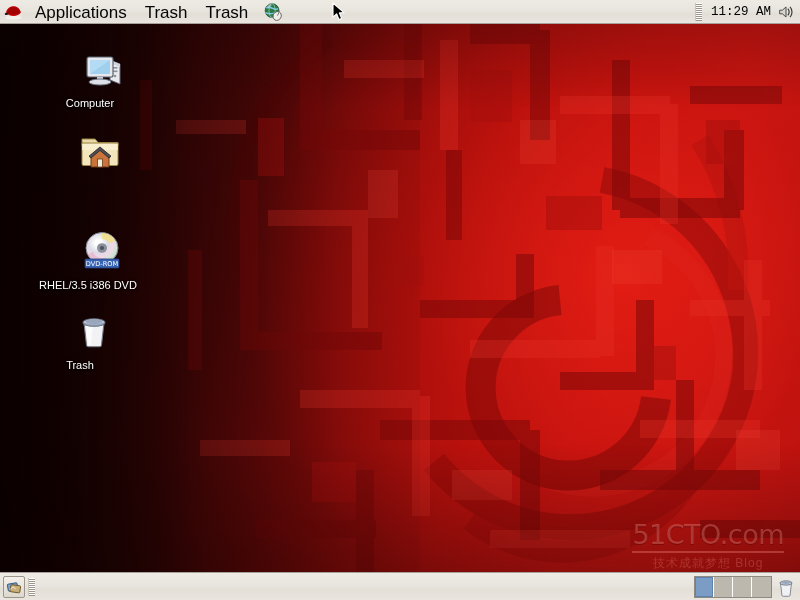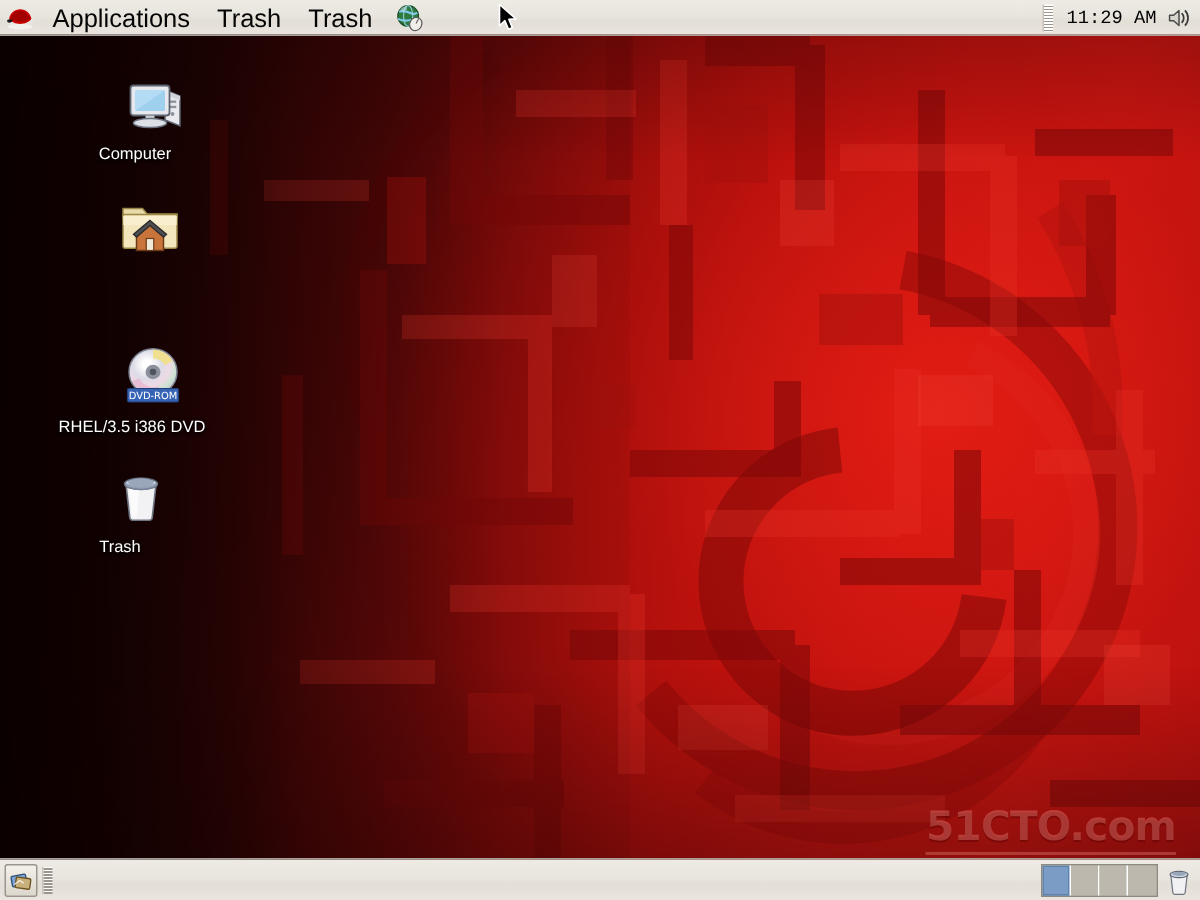--- a/index.html
+++ b/index.html
@@ -90,21 +90,21 @@
     text-align:center; text-shadow:0 1px 2px rgba(0,0,0,0.95), 0 0 3px rgba(0,0,0,0.85);
     word-wrap:break-word; max-width:124px;
   }
 
   
   #watermark {
     position:absolute; right:16px; bottom:28px;
     text-align:center; pointer-events:none; user-select:none;
   }
   #wm-main {
-    font-size:27px; font-weight:bold; letter-spacing:-0.5px;
+    font-size:27px; font-weight:normal; letter-spacing:-0.5px;
     color:rgba(255,150,140,0.34);
     text-shadow:0 1px 0 rgba(90,0,0,0.45);
     font-family:"DejaVu Sans", sans-serif;
   }
   #wm-rule { height:2px; background:rgba(255,160,150,0.30); margin:1px 0 2px 0; }
   #wm-sub {
     font-size:12px; color:rgba(255,150,140,0.26);
     letter-spacing:1px;
   }
 
@@ -206,20 +206,21 @@
 
         <rect x="0" y="0" width="420" height="600" fill="url(#gl)"></rect>
       </g>
     </svg>
     <div id="vignette"></div>
   </div>
 
   <div id="watermark">
     <div id="wm-main">51CTO.com</div>
     <div id="wm-rule"></div>
+    <div id="wm-sub">技术成就梦想  Blog</div>
   </div>
 
   <div class="desk-icon" style="left:28px;  top:44px;">
     <div class="glyph">
       <svg viewBox="0 0 48 48" width="48" height="48">
 
         <path d="M30 16 L40 20 L40 40 L30 36 Z" fill="#e9e9ee" stroke="#5d6470" stroke-width="1"></path>
         <path d="M30 16 L40 20 L40 23 L30 19 Z" fill="#cfd3da"></path>
         <rect x="32.5" y="23" width="5" height="1.6" fill="#8d939d"></rect>
         <rect x="32.5" y="26.5" width="5" height="1.6" fill="#8d939d"></rect>

